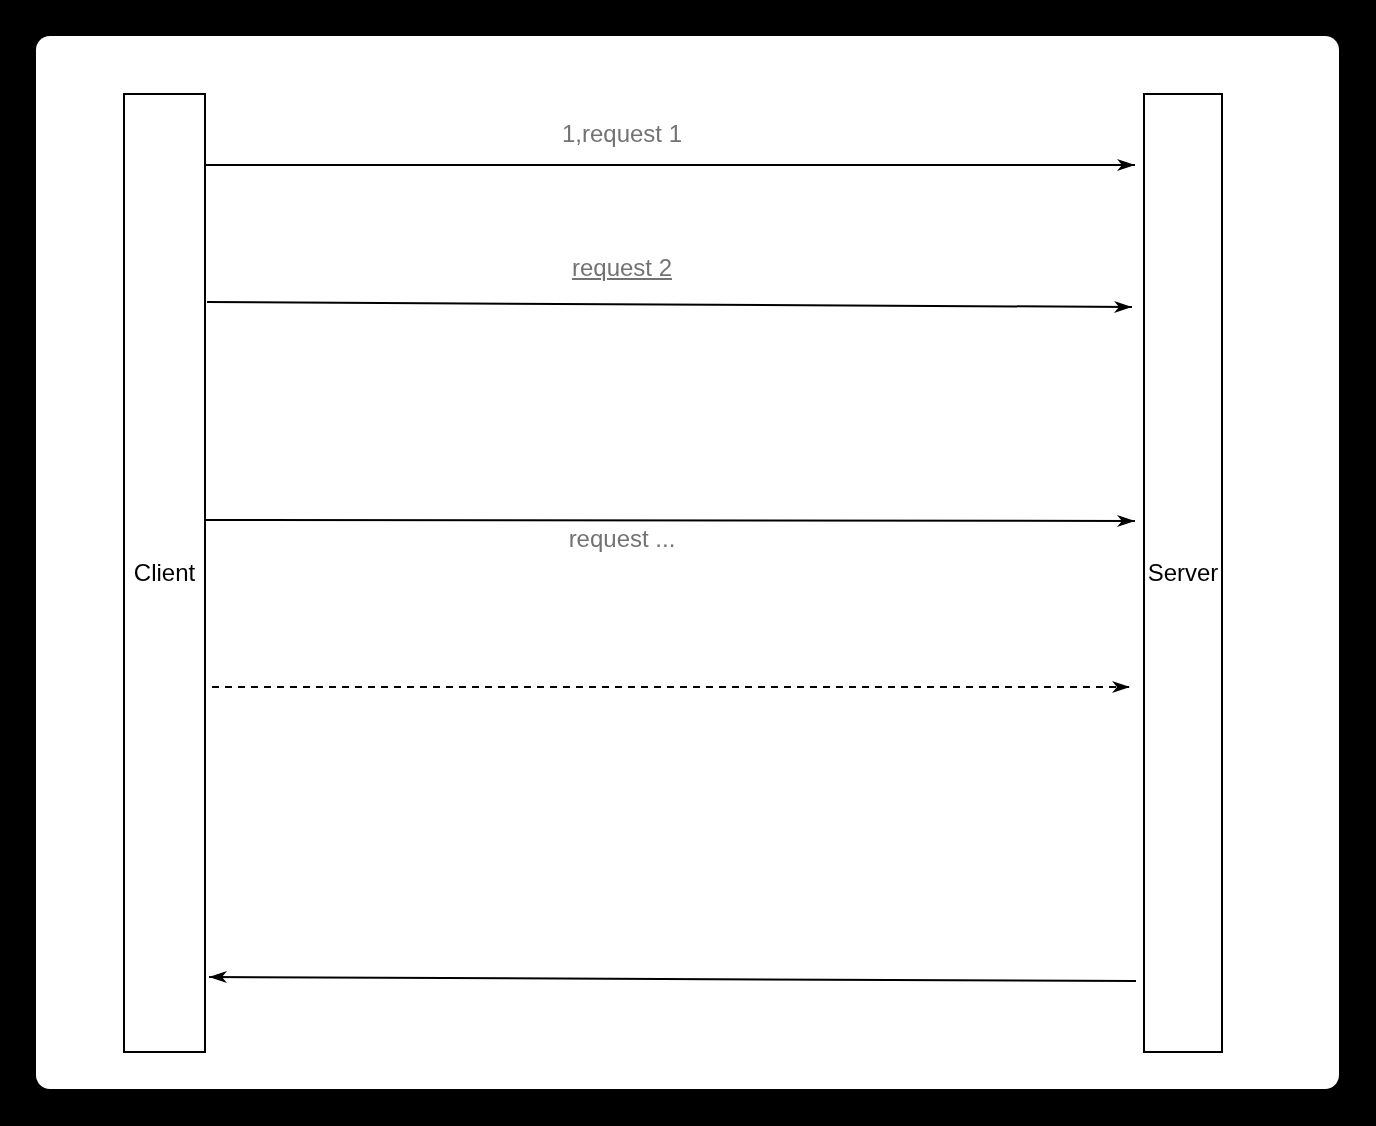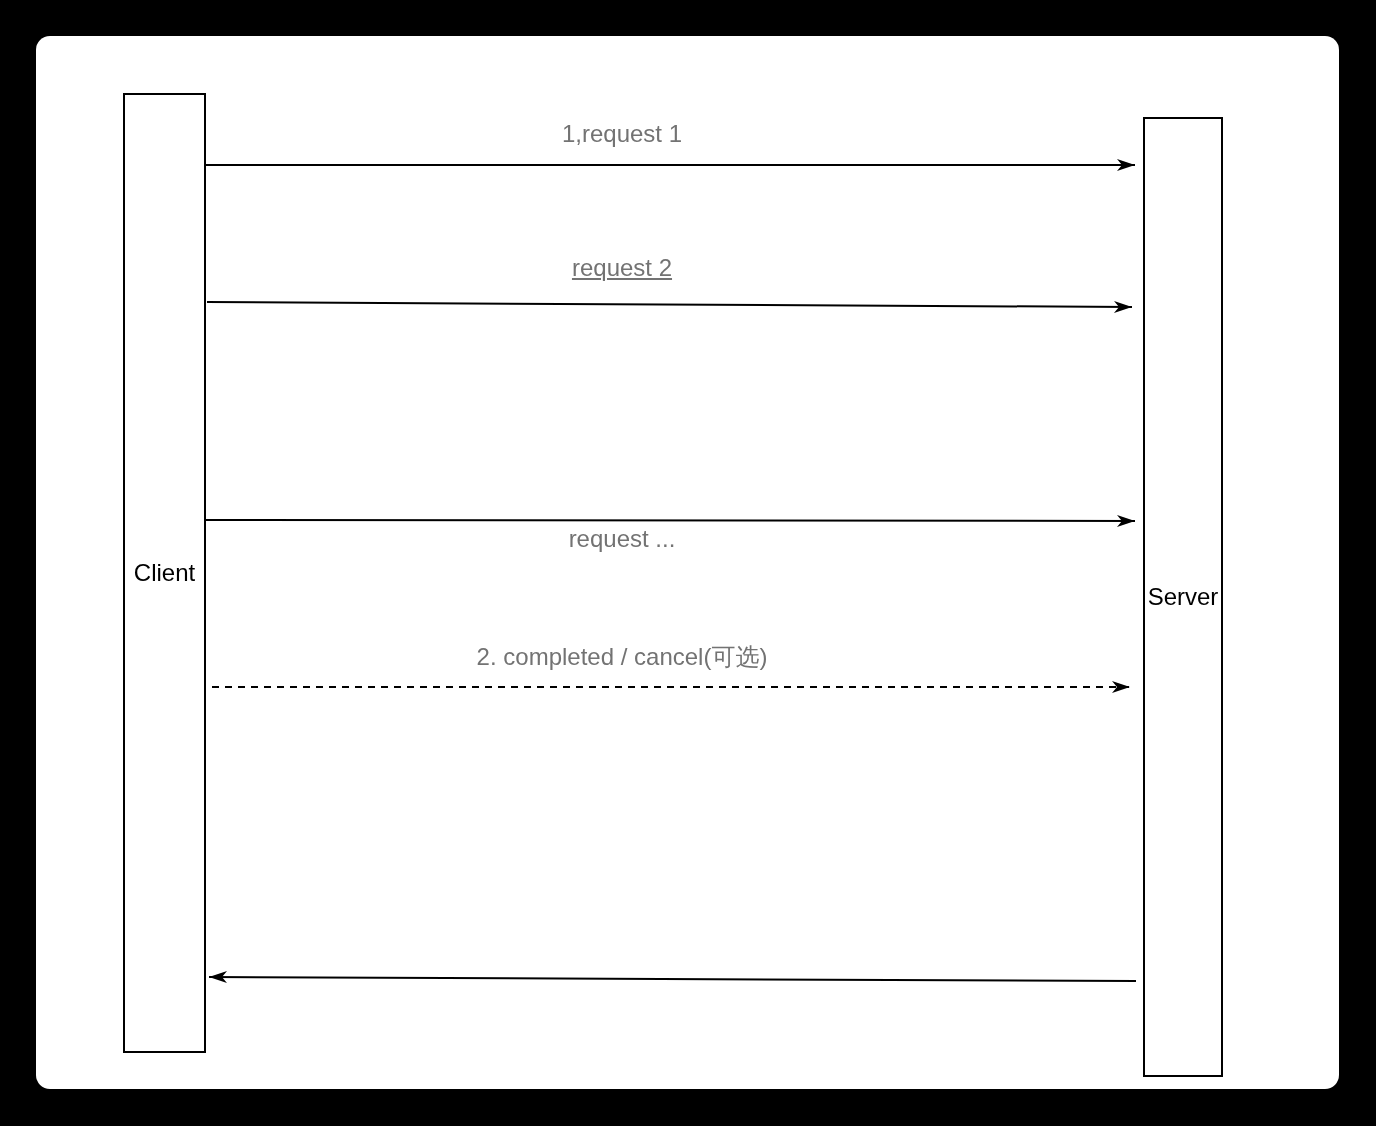--- a/index.html
+++ b/index.html
@@ -31,21 +31,21 @@
     top: 57px;
     height: 960px;
     border: 2px solid #000000;
     background: #ffffff;
     box-sizing: border-box;
     display: flex;
     align-items: center;
     justify-content: center;
   }
   .actor-box.client { left: 87px;  width: 83px; }
-  .actor-box.server { left: 1107px; width: 80px; margin-top: 24px; }
+  .actor-box.server { left: 1107px; width: 80px; }
   .actor-label {
     font-size: 24px;
     color: #000000;
     white-space: nowrap;
   }
   .arrows {
     position: absolute;
     left: 0;
     top: 0;
     pointer-events: none;
@@ -99,17 +99,16 @@
       <line class="dashed" x1="176" y1="651" x2="1094" y2="651" marker-end="url(#arrowhead)"></line>
       <line x1="1100" y1="945" x2="173" y2="941" marker-end="url(#arrowhead)"></line>
     </svg>
 
     <div class="msg-label m1">1,request 1</div>
 
     <div class="msg-label m2">request 2</div>
 
     <div class="msg-label m3">request ...</div>
 
-    <div class="msg-label m4">2. completed / cancel(可选)</div>
 
 
   </div>
 </div>
 
 </body></html>

